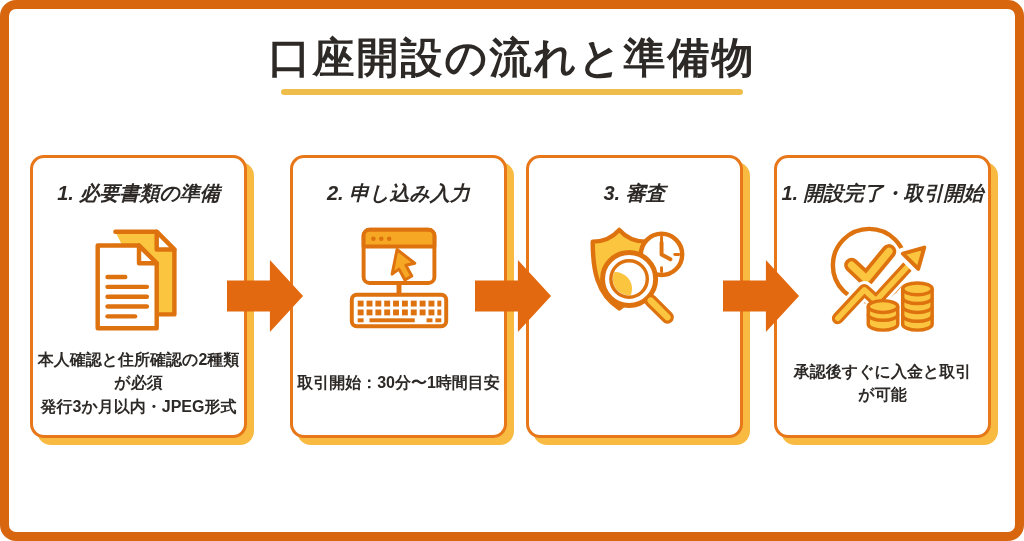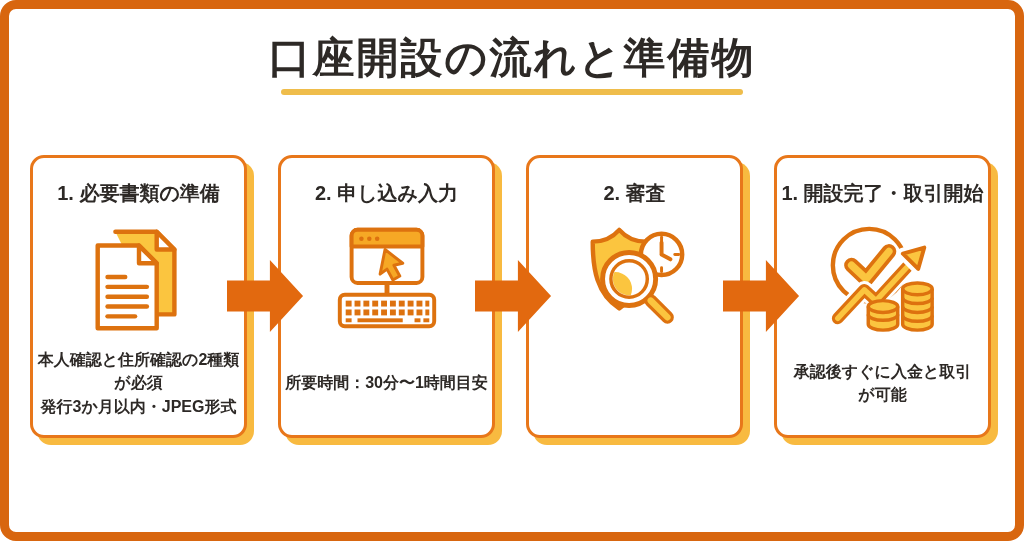--- a/index.html
+++ b/index.html
@@ -22,24 +22,25 @@
   .title-underline{
     width:462px;height:6px;margin:7px auto 0;border-radius:3px;
     background:var(--underline_yellow,#EFBD4B);
   }
   .card{
     position:absolute;top:155px;width:217px;height:283px;box-sizing:border-box;
     background:#fff;border:3px solid var(--card_border,#E8771A);border-radius:14px;
     box-shadow:7px 7px 0 var(--card_shadow,#F8BA40);
     display:flex;flex-direction:column;align-items:center;z-index:1;
   }
-  .card1{left:30px}.card2{left:278px}.card3{left:526px}.card4{left:774px}
+  .card1{left:30px}.card2{left:290px}.card3{left:526px}.card4{left:774px}
   .card-title{
     margin:22px 0 0;font-size:20px;font-weight:800;white-space:nowrap;
     color:var(--text_dark,#2D2926);
+    font-style:italic;
   }
   .card-icon{margin-top:8px;height:128px;display:flex;align-items:center;justify-content:center;}
   .card-icon svg{width:118px;height:118px;}
   .card-desc{
     flex:1;display:flex;align-items:center;justify-content:center;
     margin:0;padding:0 2px 12px;text-align:center;
     font-size:16px;font-weight:700;line-height:1.45;white-space:pre-line;
     color:var(--text_dark,#2D2926);
   }
   .arrow{position:absolute;top:257px;width:78px;height:78px;z-index:5;}
@@ -114,25 +115,25 @@
             <rect x="81" y="91" width="6" height="6"></rect>
             <rect x="90" y="91" width="6" height="6"></rect>
             <rect x="99" y="91" width="4" height="6"></rect>
           <rect x="18" y="100" width="6" height="4"></rect>
             <rect x="30" y="100" width="46" height="4"></rect>
             <rect x="88" y="100" width="6" height="4"></rect>
             <rect x="97" y="100" width="6" height="4"></rect>
         </g>
       </svg>
     </div>
-    <p class="card-desc">所要時間：30分〜1時間目安</p>
+    <p class="card-desc">取引開始：30分〜1時間目安</p>
   </section>
 
   <section class="card card3">
-    <h2 class="card-title">2. 審査</h2>
+    <h2 class="card-title">3. 審査</h2>
     <div class="card-icon">
       <svg viewBox="0 0 120 120" aria-hidden="true">
         <defs>
             <clipPath id="lensclip">
               <circle cx="54" cy="60" r="16.5"></circle>
             </clipPath>
           </defs>
         <path d="M44,10 C51,18 60,22 71,22 C71,50 67,75 44,90 C21,75 17,50 17,22 C28,22 37,18 44,10 Z" fill="var(--icon_yellow,#FBC53F)" stroke="var(--icon_stroke,#DD720F)" stroke-width="4.5" stroke-linejoin="round"></path>
         <circle cx="87" cy="35" r="21" fill="#FFFFFF" stroke="var(--icon_stroke,#DD720F)" stroke-width="4.5"></circle>
         <g stroke="var(--icon_stroke,#DD720F)" stroke-width="3" stroke-linecap="round" fill="none">

